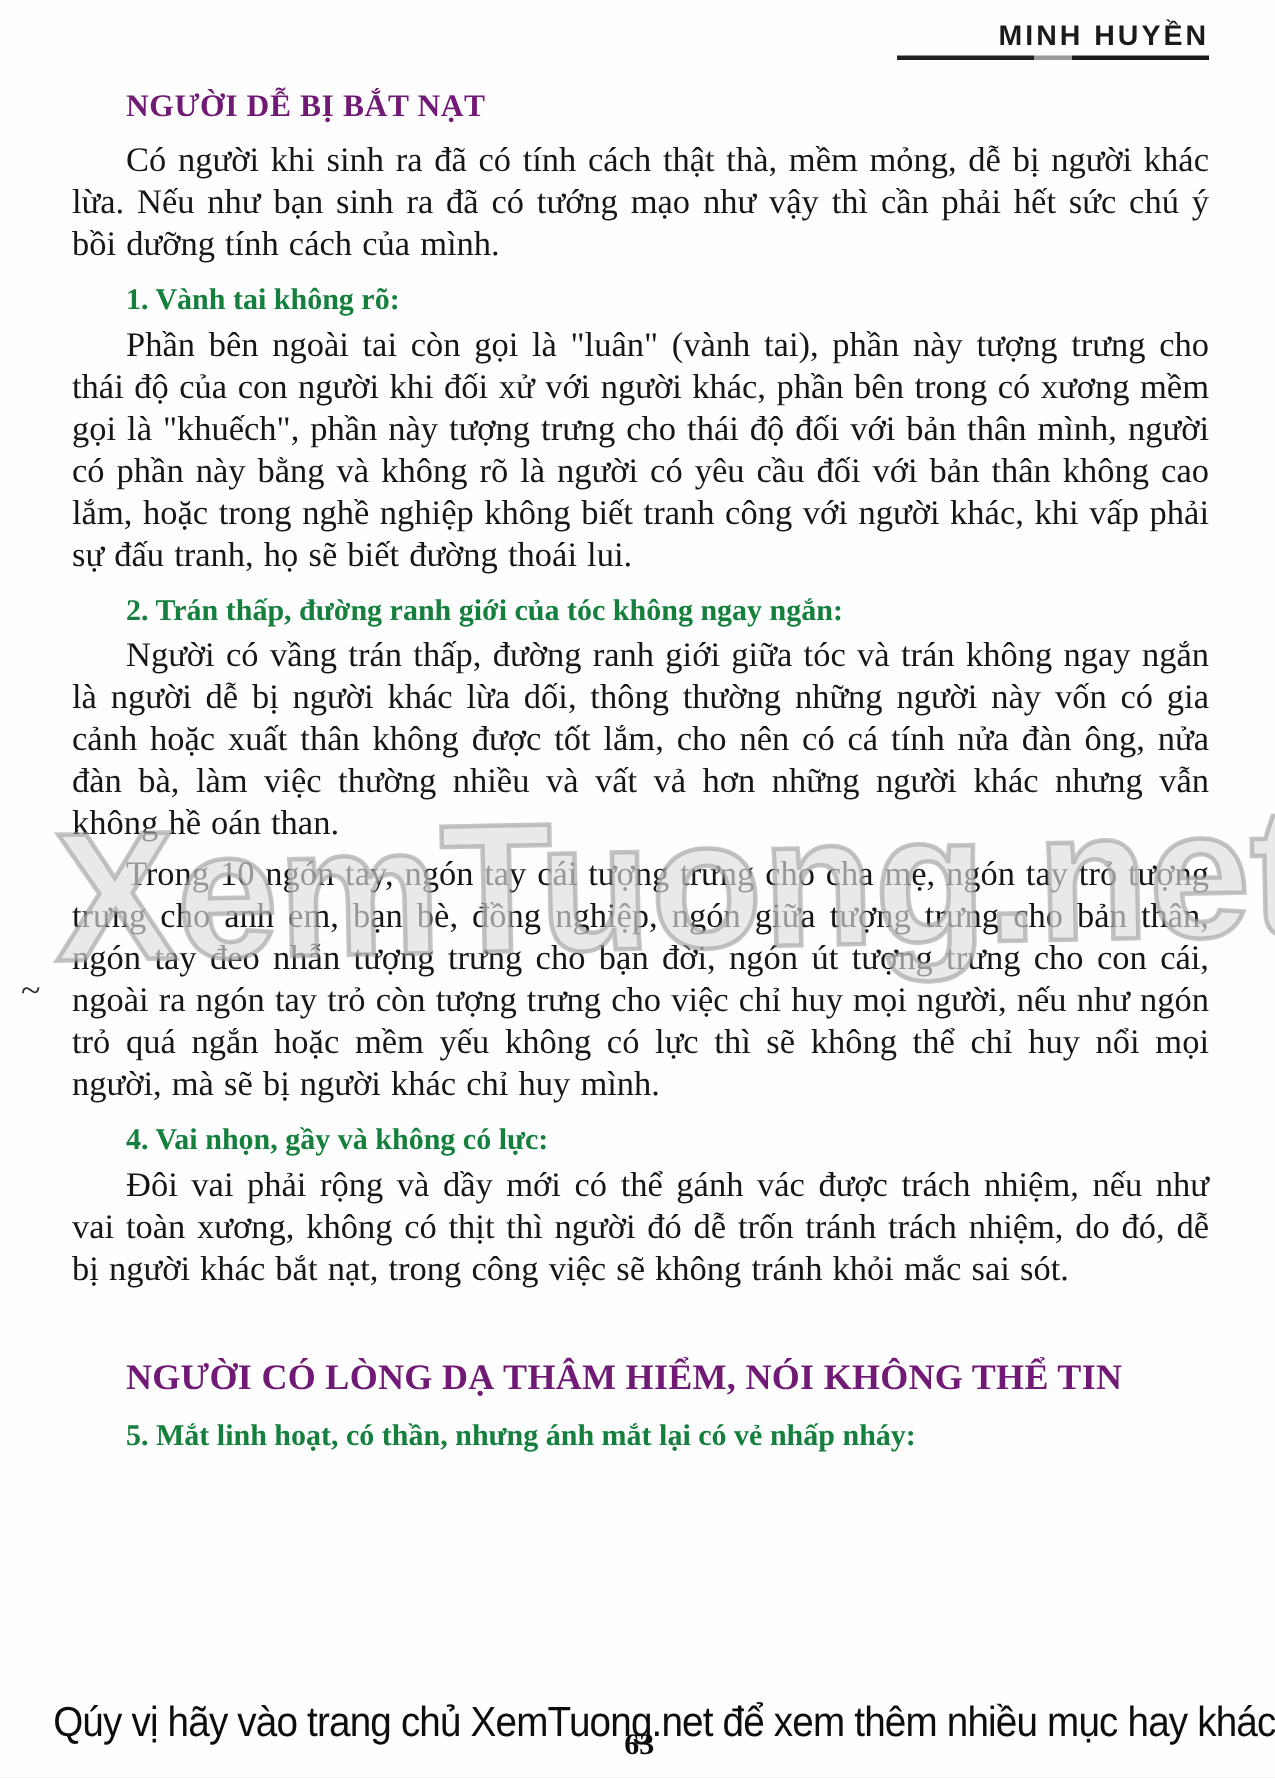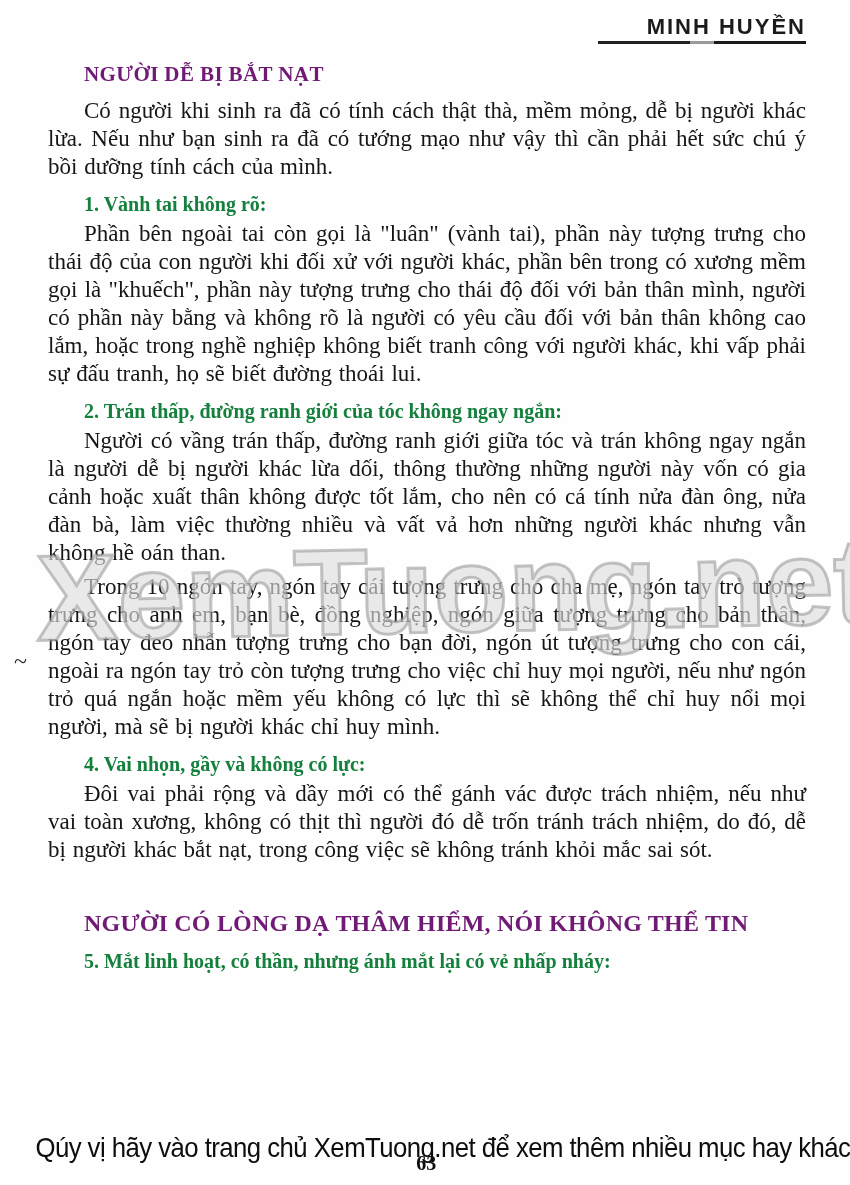--- a/index.html
+++ b/index.html
@@ -24,21 +24,21 @@
   }
   
   .header {
     text-align: right;
     padding-right: 0px;
     margin-bottom: 4px;
   }
   .author {
     font-family: "Liberation Sans", sans-serif;
     font-weight: bold;
-    font-size: 22px;
+    font-size: 19px;
     letter-spacing: 2px;
     color: #1b1b1b;
   }
   .header-rule {
     margin-left: auto;
     margin-top: 1px;
     width: 208px;
     height: 3px;
     background: linear-gradient(to right, #222 0 44%, #9a9a9a 44% 56%, #1a1a1a 56% 100%);
   }

